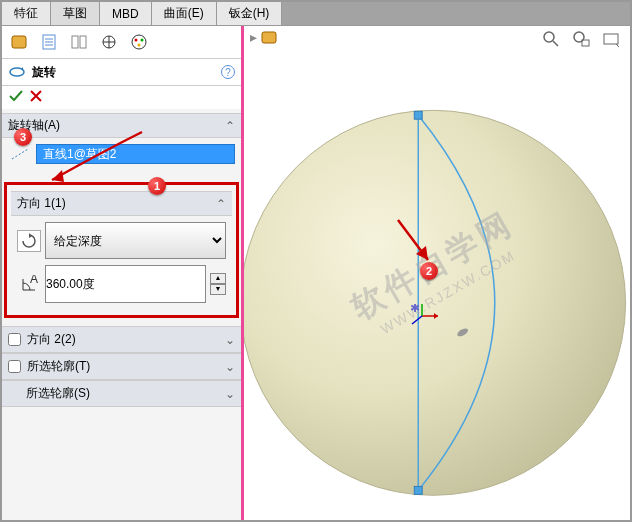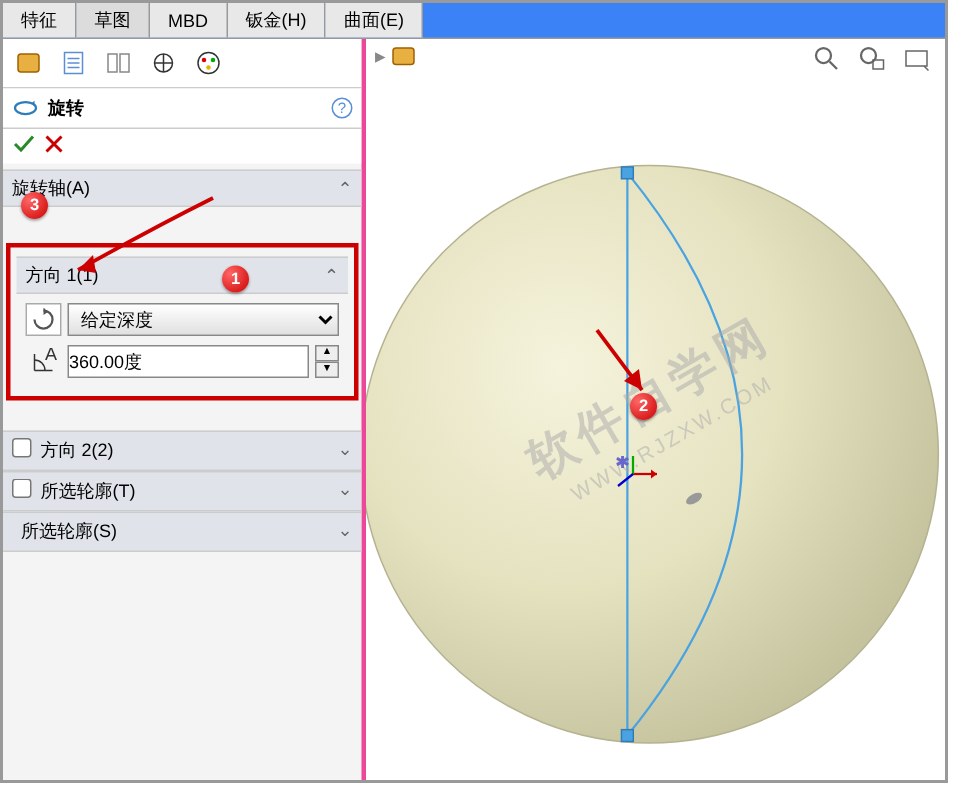--- a/index.html
+++ b/index.html
@@ -1,43 +1,43 @@
 <!DOCTYPE html>
 <html><head>
 <meta charset="utf-8">
 <style>
 *{margin:0;padding:0;box-sizing:border-box;font-family:"Microsoft YaHei","SimSun",sans-serif;font-size:12px}
 body{background:#fff;width:636px;height:526px;position:relative;overflow:hidden}
 .frame{border:2px solid #999;width:632px;height:522px;position:relative}
-.tabs{display:flex;background:#3b82f6;border-bottom:1px solid #999;height:24px}
+.tabs{display:flex;background:#a3a3a3;border-bottom:1px solid #999;height:24px}
 .tab{padding:4px 12px;border-right:1px solid #999;background:#e8e8e8;cursor:pointer;display:flex;align-items:center}
 .tab.active{background:#dcdcdc}
 .main{display:flex;height:calc(100% - 24px)}
 .panel{width:242px;background:#f4f4f4;border-right:3px solid #ec4899;display:flex;flex-direction:column;overflow:hidden}
 .toolbar{display:flex;background:#fff;border-bottom:1px solid #ccc;padding:2px}
 .tbtn{width:28px;height:26px;border:1px solid transparent;display:flex;align-items:center;justify-content:center;margin:1px;cursor:pointer}
 .feat-hdr{background:#fff;padding:4px 6px;display:flex;align-items:center;border-bottom:1px solid #ccc}
 .feat-title{margin-left:6px;font-weight:bold}
 .help-ico{margin-left:auto;color:#5a8fd6;border:1px solid #5a8fd6;border-radius:50%;width:14px;height:14px;display:flex;align-items:center;justify-content:center;font-size:10px}
 .ok-cancel{background:#fff;padding:2px 6px;display:flex;align-items:center;gap:4px}
 .section{margin:4px 0}
 .sec-hdr{background:#e0e4ea;padding:3px 6px;display:flex;align-items:center;border-top:1px solid #ccc;border-bottom:1px solid #ccc}
 .collapse-ico{margin-left:auto;color:#666}
 .sec-body{padding:6px;display:flex;flex-direction:column;gap:6px}
 .row{display:flex;align-items:center;gap:4px}
 .axis-ico{width:24px;height:18px;display:flex;align-items:center;justify-content:center}
 .axis-field{flex:1;background:#3399ff;color:#fff;padding:2px 6px;border:1px solid #2277cc;height:20px;display:flex;align-items:center}
-.redbox{border:3px solid #cc0000;margin:20px 2px;padding:6px 4px}
+.redbox{border:3px solid #cc0000;margin:8px 2px;padding:6px 4px}
 .dir-ico{width:24px;height:22px;border:1px solid #aaa;background:#fff;display:flex;align-items:center;justify-content:center;cursor:pointer}
-select.combo{flex:1;height:22px;border:1px solid #888;background:linear-gradient(#fff,#e0e0e0);padding:0 4px}
+select.combo{flex:1;height:37px;border:1px solid #888;background:linear-gradient(#fff,#e0e0e0);padding:0 4px}
 .angle-ico{width:24px;height:22px;display:flex;align-items:center;justify-content:center}
-input.spin{flex:1;height:22px;border:1px solid #888;padding:0 0;background:#fff}
+input.spin{flex:1;height:38px;border:1px solid #888;padding:0 0;background:#fff}
 .spin-btns{width:16px;display:flex;flex-direction:column}
 .spin-btn{height:11px;border:1px solid #888;background:#eee;font-size:7px;line-height:7px;text-align:center;cursor:pointer}
-.chkrow{display:flex;align-items:flex-start;padding:4px 6px;background:#e0e4ea;border-top:1px solid #ccc;border-bottom:1px solid #ccc;gap:6px}
+.chkrow{display:flex;align-items:center;padding:4px 6px;background:#e0e4ea;border-top:1px solid #ccc;border-bottom:1px solid #ccc;gap:6px}
 .viewport{flex:1;background:#fff;position:relative;overflow:hidden}
 .vp-top{position:absolute;top:2px;left:6px;display:flex;align-items:center;gap:4px;z-index:5}
 .crumb-arrow{color:#888;font-size:14px}
 .part-ico{width:18px;height:18px}
 .vp-tools{position:absolute;top:2px;right:6px;display:flex;gap:4px;z-index:5}
 .vp-tool{width:26px;height:22px;display:flex;align-items:center;justify-content:center;cursor:pointer;border:1px solid transparent}
 .sphere-area{position:absolute;top:30px;left:0;right:0;bottom:0}
 .marker{position:absolute;width:18px;height:18px;border-radius:50%;background:radial-gradient(circle at 30% 30%,#ff6666,#cc0000);color:#fff;display:flex;align-items:center;justify-content:center;font-size:11px;font-weight:bold;z-index:20;box-shadow:0 1px 2px rgba(0,0,0,.4)}
 .arrow-red{position:absolute;z-index:19}
 .watermark{position:absolute;z-index:10;opacity:.5;pointer-events:none;left:50%;top:50%;transform:translate(-50%,-50%) rotate(-30deg);text-align:center}
@@ -46,22 +46,22 @@
 .triad{position:absolute;left:166px;top:278px;z-index:11}
 </style>
 </head>
 <body>
 
 <div class="frame">
   <div class="tabs">
     <div class="tab">特征</div>
     <div class="tab active">草图</div>
     <div class="tab">MBD</div>
+    <div class="tab">曲面(E)</div>
     <div class="tab">钣金(H)</div>
-    <div class="tab">曲面(E)</div>
   </div>
 
   <div class="main">
     <div class="panel">
       <div class="toolbar">
         <div class="tbtn">
             <svg width="18" height="18">
               <rect x="2" y="3" width="14" height="12" rx="2" fill="#e8b040" stroke="#a06000"></rect>
             </svg>
           </div>
@@ -111,20 +111,30 @@
             </svg></span>
         <span><svg width="16" height="16">
               <path d="M3 3 L13 13 M13 3 L3 13" stroke="#c00" stroke-width="2"></path>
             </svg></span>
       </div>
 
       <div class="section">
         <div class="sec-hdr">
           <span>旋转轴(A)</span>
           <span class="collapse-ico">⌃</span>
+        </div>
+        <div class="sec-body">
+          <div class="row">
+            <span class="axis-ico">
+                <svg width="20" height="16">
+                  <line x1="2" y1="13" x2="18" y2="3" stroke="#2e7dbb" stroke-width="1" stroke-dasharray="2,2"></line>
+                </svg>
+              </span>
+            <span class="axis-field">直线1@草图2</span>
+          </div>
         </div>
       </div>
 
       <div class="redbox">
         <div class="sec-hdr">
           <span>方向 1(1)</span>
           <span class="collapse-ico">⌃</span>
         </div>
         <div class="sec-body">
           <div class="row">
@@ -158,21 +168,21 @@
         <span>方向 2(2)</span>
         <span class="collapse-ico" style="margin-left:auto">⌄</span>
       </div>
 
       <div class="chkrow">
         <input type="checkbox" style="">
         <span>所选轮廓(T)</span>
         <span class="collapse-ico" style="margin-left:auto">⌄</span>
       </div>
 
-      <div class="chkrow" style="padding-left:12px">
+      <div class="chkrow" style="padding-left:24px">
         <span>所选轮廓(S)</span>
         <span class="collapse-ico" style="margin-left:auto">⌄</span>
       </div>
     </div>
 
     <div class="viewport">
       <div class="vp-top">
         <span class="crumb-arrow">▸</span>
         <svg class="part-ico">
             <rect x="1" y="4" width="14" height="11" rx="2" fill="#e8b040" stroke="#a06000"></rect>

